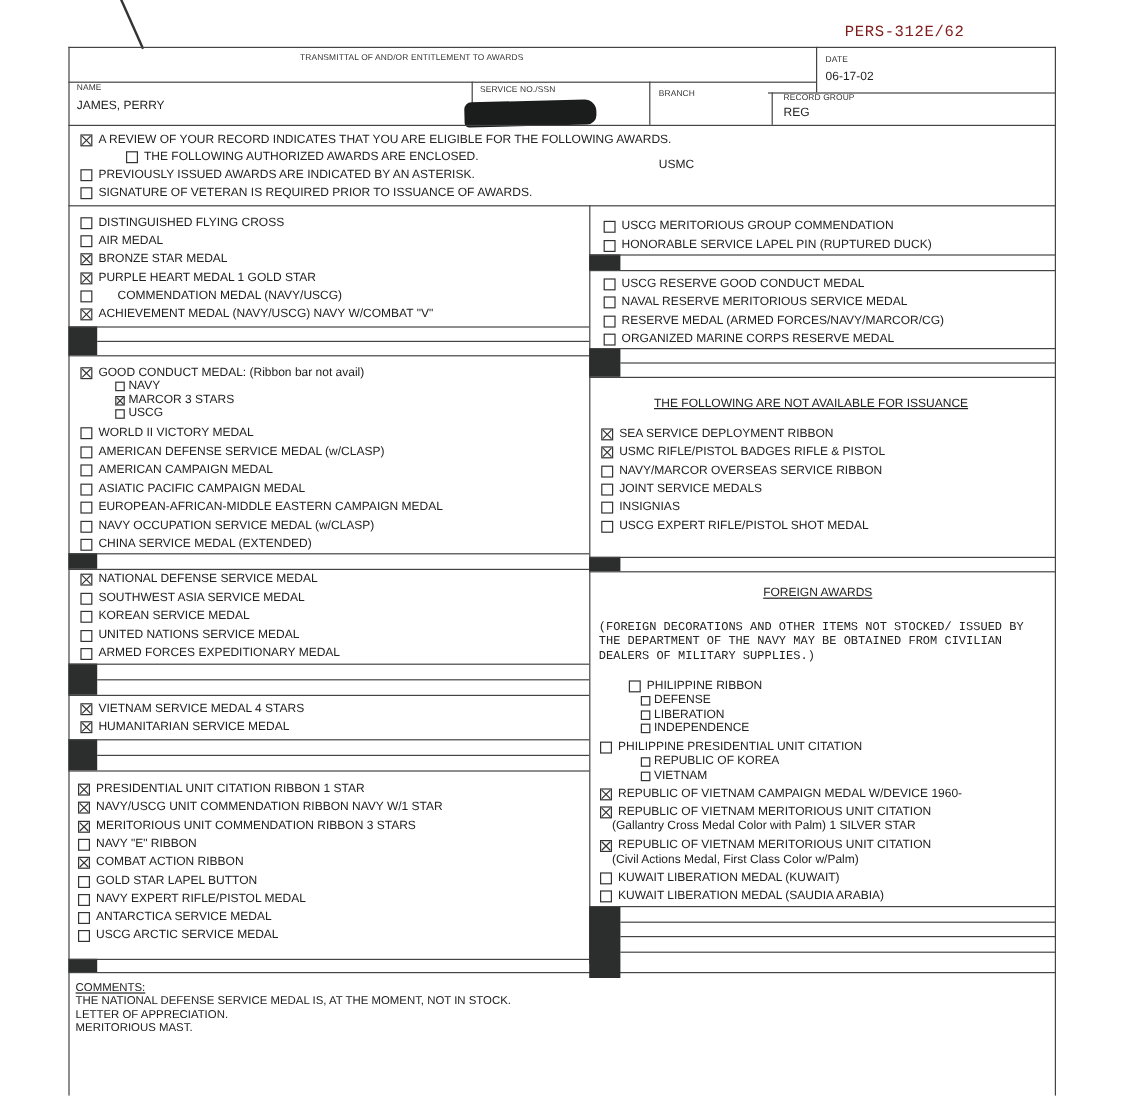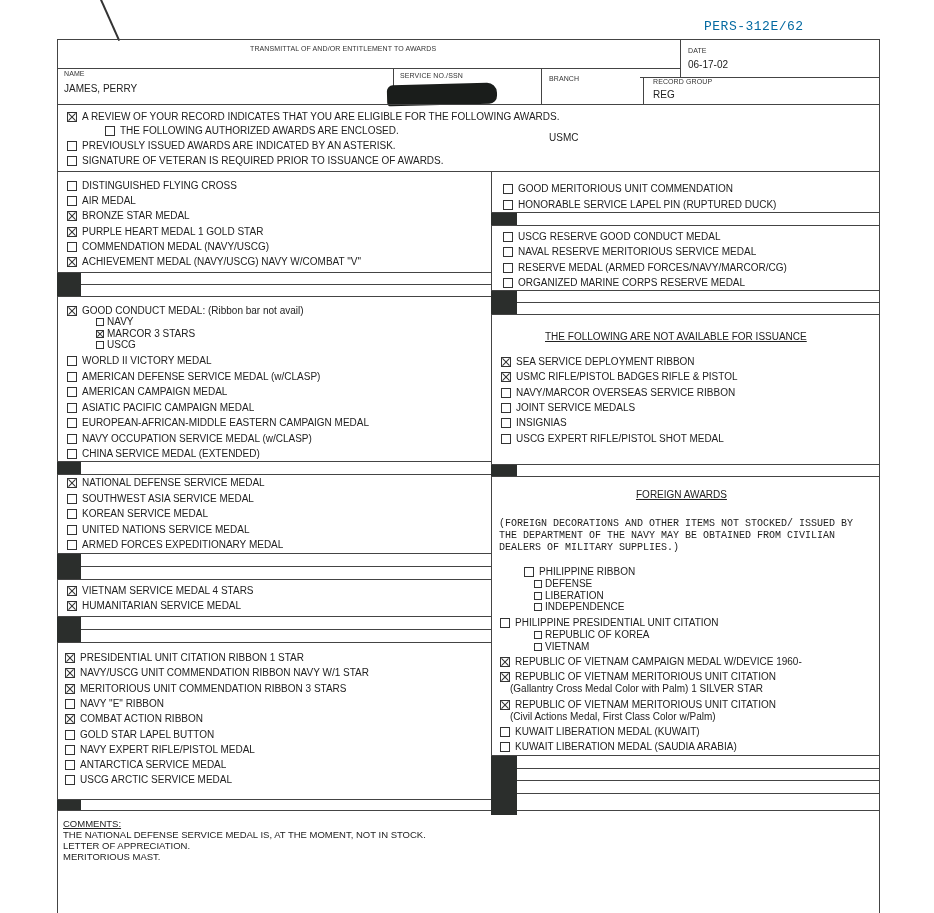--- a/index.html
+++ b/index.html
@@ -1,19 +1,19 @@
 <!DOCTYPE html>
 <html><head>
 <meta charset="utf-8">
 <style>
   html, body { margin: 0; padding: 0; background: #ffffff; }
   body { width: 934px; height: 913px; position: relative; overflow: hidden;
          font-family: "Liberation Sans", sans-serif; color: #222; }
   .abs { position: absolute; }
-  .formid { font-family: "Liberation Mono", "DejaVu Sans Mono", monospace; font-size: 13px; color: #0369a1; letter-spacing: 0.5px; }
+  .formid { font-family: "Liberation Mono", "DejaVu Sans Mono", monospace; font-size: 13px; color: #7f1d1d; letter-spacing: 0.5px; }
   .stray { position: absolute; width: 1.5px; background: #333; transform-origin: top left; }
   .box { position: absolute; border: 1.5px solid #444; box-sizing: border-box; }
   .hline { position: absolute; height: 0; border-top: 1.5px solid #444; }
   .vline { position: absolute; width: 0; border-left: 1.5px solid #444; }
   .tiny { font-size: 7px; color: #333; letter-spacing: 0.1px; }
   .val { font-size: 10px; color: #222; }
   .blackbar { position: absolute; background: #2b2e2c; }
   .redact { position: absolute; background: #1a1d1b; border-radius: 6px 10px 8px 4px; transform: rotate(-1.5deg); }
   .item { position: absolute; display: flex; align-items: center; font-size: 10px; line-height: 12px; white-space: nowrap; }
   .cb { width: 10px; height: 10px; border: 1px solid #333; box-sizing: border-box; margin-right: 5px; position: relative; flex: 0 0 auto; background: #fff; }
@@ -159,21 +159,21 @@
     <span>AIR MEDAL</span>
   </div>
 <div class="item" style="left: 67px; top: 210.4px;">
     <span class="cb checked"></span>
     <span>BRONZE STAR MEDAL</span>
   </div>
 <div class="item" style="left: 67px; top: 225.6px;">
     <span class="cb checked"></span>
     <span>PURPLE HEART MEDAL 1 GOLD STAR</span>
   </div>
-<div class="item" style="left: 67px; top: 240.8px;">
+<div class="item" style="left: 67px; top: 240.8px; gap: 16px;">
     <span class="cb"></span>
     <span>COMMENDATION MEDAL (NAVY/USCG)</span>
   </div>
 <div class="item" style="left: 67px; top: 256px;">
     <span class="cb checked"></span>
     <span>ACHIEVEMENT MEDAL (NAVY/USCG) NAVY W/COMBAT "V"</span>
   </div>
 <div class="item" style="left: 67px; top: 305px;">
     <span class="cb checked"></span>
     <span>GOOD CONDUCT MEDAL: (Ribbon bar not avail)</span>
@@ -277,21 +277,21 @@
 <div class="item" style="left: 65px; top: 759.1px;">
     <span class="cb"></span>
     <span>ANTARCTICA SERVICE MEDAL</span>
   </div>
 <div class="item" style="left: 65px; top: 774.4px;">
     <span class="cb"></span>
     <span>USCG ARCTIC SERVICE MEDAL</span>
   </div>
 <div class="item" style="left: 503px; top: 183px;">
     <span class="cb"></span>
-    <span>GOOD MERITORIOUS UNIT COMMENDATION</span>
+    <span>USCG MERITORIOUS GROUP COMMENDATION</span>
   </div>
 <div class="item" style="left: 503px; top: 199px;">
     <span class="cb"></span>
     <span>HONORABLE SERVICE LAPEL PIN (RUPTURED DUCK)</span>
   </div>
 <div class="item" style="left: 503px; top: 231px;">
     <span class="cb"></span>
     <span>USCG RESERVE GOOD CONDUCT MEDAL</span>
   </div>
 <div class="item" style="left: 503px; top: 246.3px;">

